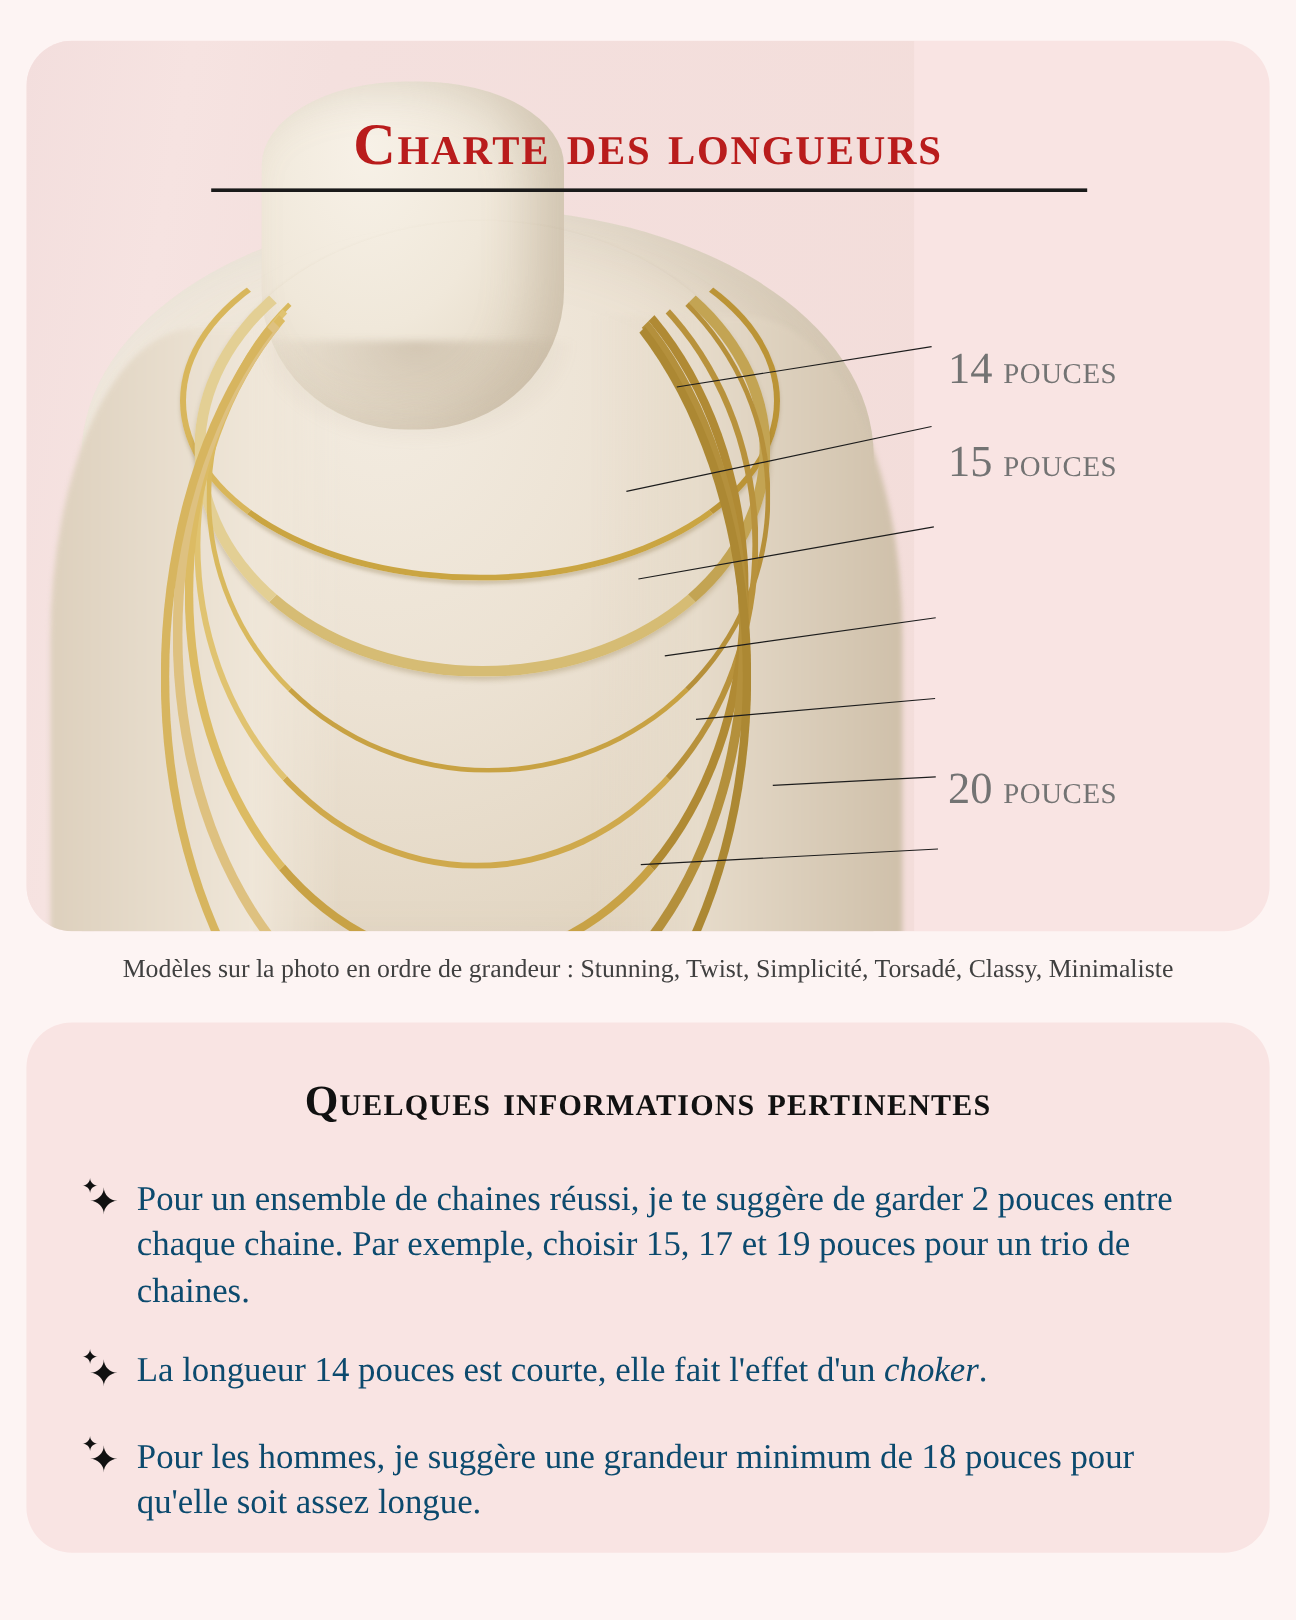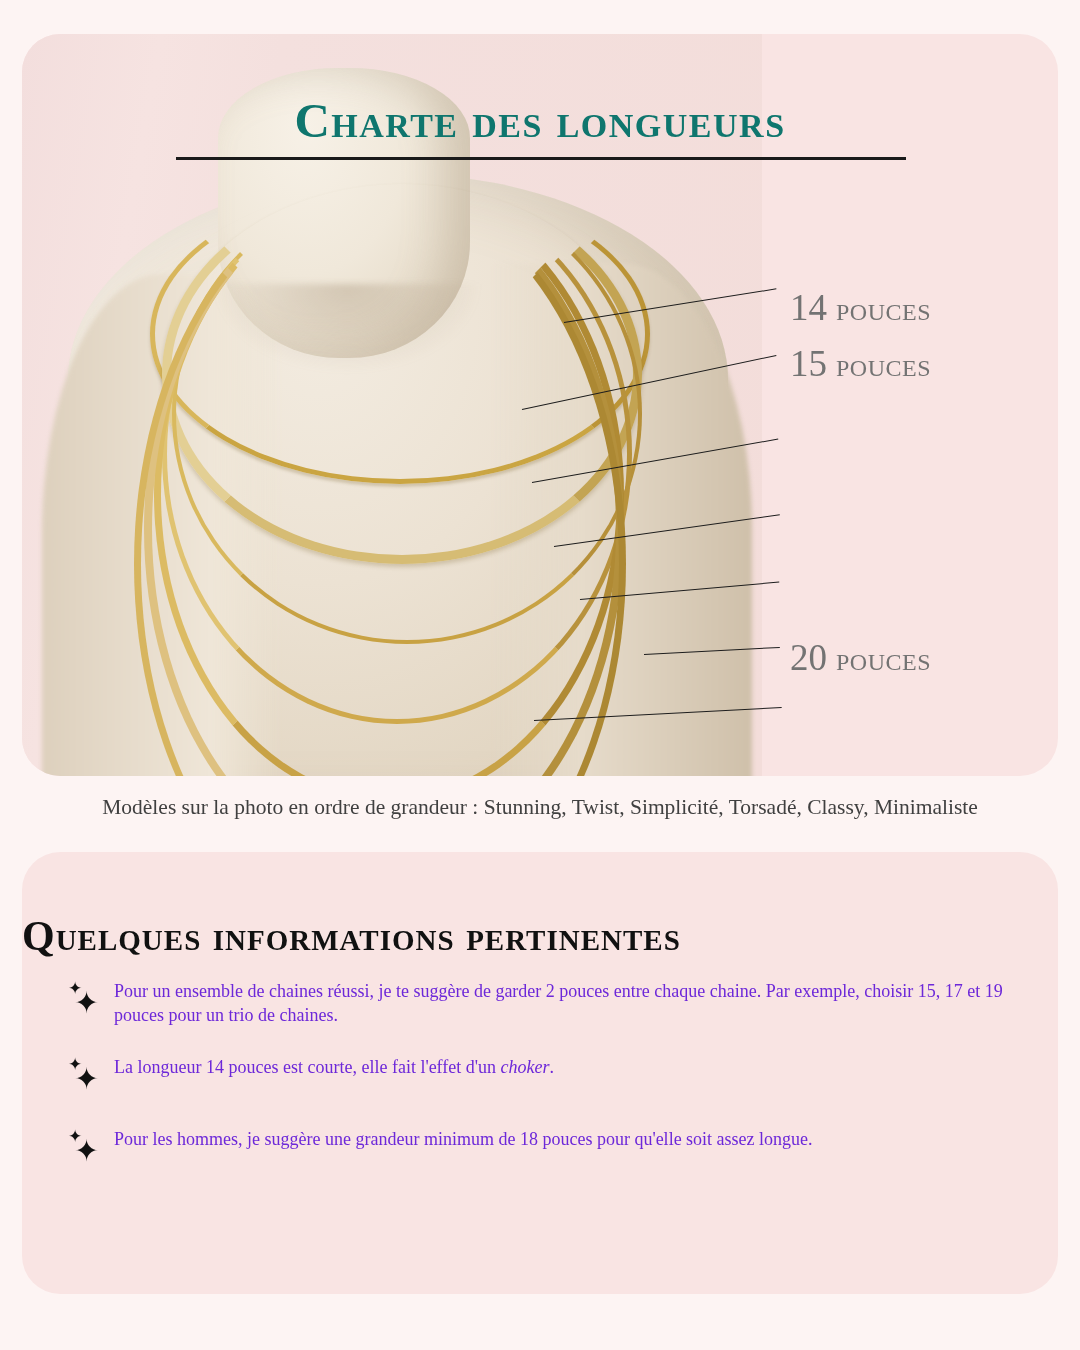--- a/index.html
+++ b/index.html
@@ -31,21 +31,21 @@
 
   
   .chart-title {
     position: absolute;
     left: 0;
     top: 58px;
     width: 1036px;
     text-align: center;
     font-size: 49px;
     letter-spacing: 1.5px;
-    color: #0f766e;
+    color: #b91c1c;
     font-variant: small-caps;
     font-weight: 700;
   }
   .title-rule {
     position: absolute;
     left: 154px;
     top: 123px;
     width: 730px;
     height: 3px;
     background: #1a1a1a;
@@ -166,24 +166,24 @@
   
   #info-card {
     left: 22px;
     top: 852px;
     width: 1036px;
     height: 442px;
   }
   .info-title {
     position: absolute;
     left: 0;
-    top: 60px;
+    top: 44px;
     width: 1036px;
-    text-align: left;
-    font-size: 42px;
+    text-align: center;
+    font-size: 36px;
     font-weight: 700;
     color: #111;
     font-variant: small-caps;
     letter-spacing: 1px;
   }
   .bullets {
     position: absolute;
     left: 46px;
     top: 128px;
     width: 950px;
@@ -200,23 +200,23 @@
     height: 42px;
   }
   .spark .big, .spark .small {
     position: absolute;
     color: #111;
     line-height: 1;
   }
   .spark .big { font-size: 30px; left: 6px; top: 8px; }
   .spark .small { font-size: 17px; left: 0px; top: 0px; }
   .btext {
-    font-size: 18px;
+    font-size: 29px;
     line-height: 1.32;
-    color: #6d28d9;
+    color: #0c4a6e;
   }
   .btext i { font-style: italic; margin-top: 48px; }
 </style>
 </head>
 <body>
 
 <div class="card" id="chart-card">
 
   <div id="photo">
     <div class="backdrop"></div>
@@ -284,21 +284,21 @@
     <div class="leader" style="left:-190px; top:448px; width:250px; transform:rotate(-10deg);"></div>
     <div class="leader" style="left:-168px; top:512px; width:228px; transform:rotate(-8deg);"></div>
     <div class="leader" style="left:-142px; top:565px; width:200px; transform:rotate(-5deg);"></div>
     <div class="leader" style="left:-78px; top:620px; width:136px; transform:rotate(-3deg);"></div>
     <div class="leader" style="left:-188px; top:686px; width:248px; transform:rotate(-3deg);"></div>
 
     <div class="label" style="top:252px;">
       <span class="num">14</span>
       <span>pouces</span>
     </div>
-    <div class="label" style="top:308px;">
+    <div class="label" style="top:330px;">
       <span class="num">15</span>
       <span>pouces</span>
     </div>
     <div class="label" style="top:602px;">
       <span class="num">20</span>
       <span>pouces</span>
     </div>
   </div>
 </div>
 

